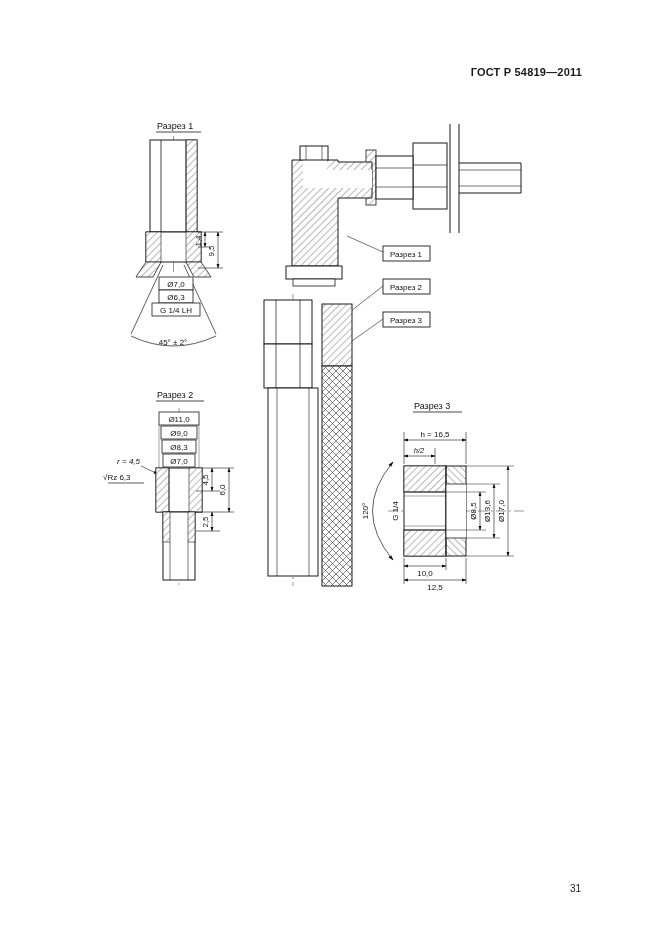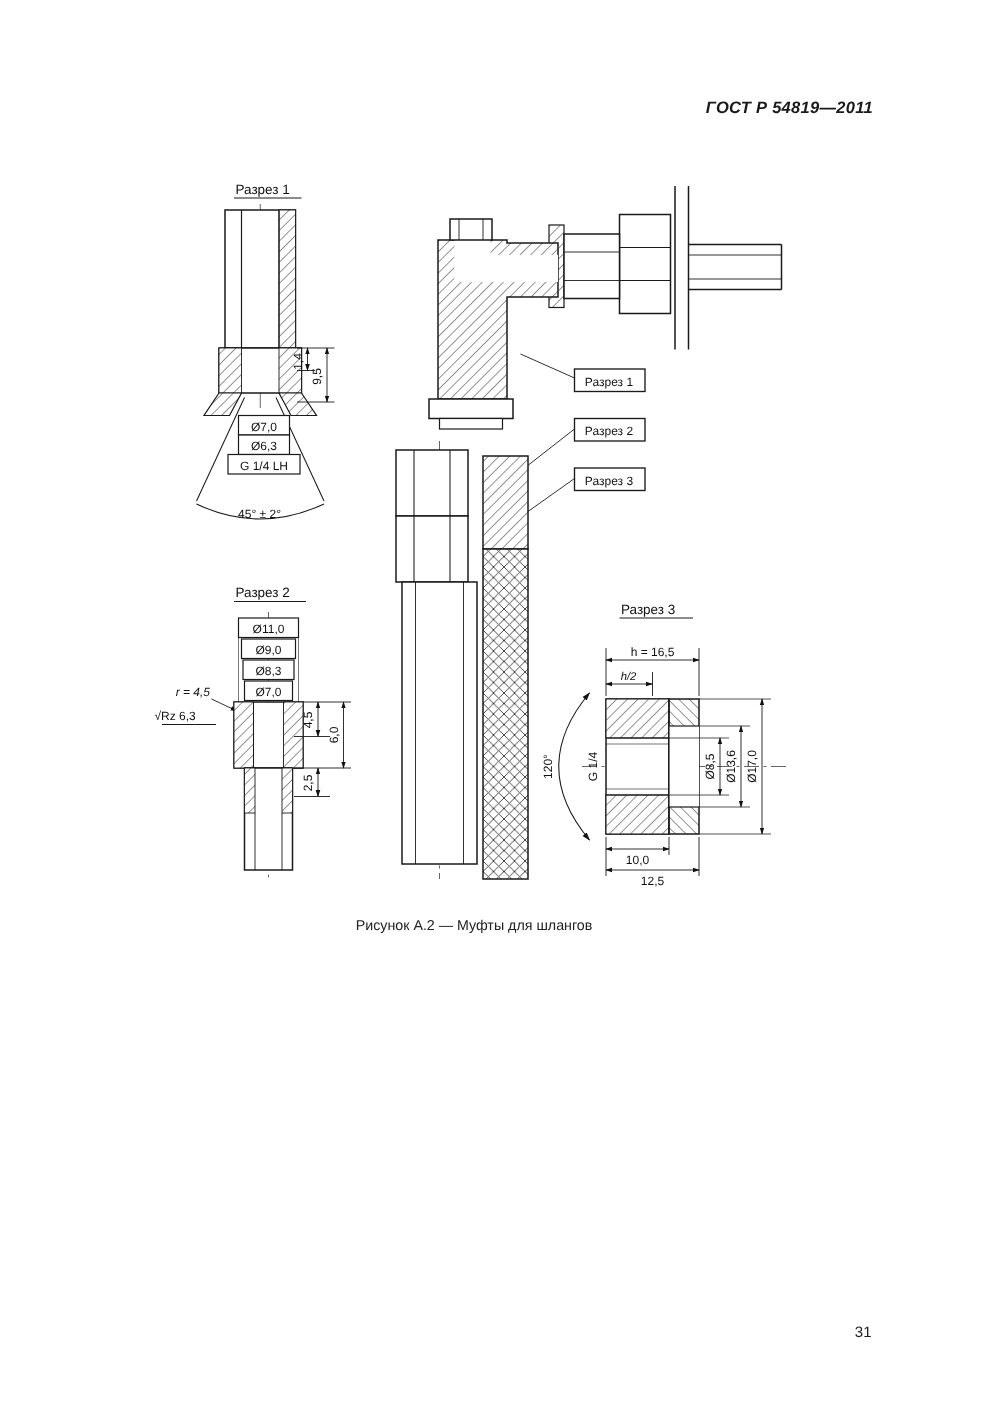--- a/index.html
+++ b/index.html
@@ -3,21 +3,21 @@
 <meta charset="utf-8">
 <style>
   * { margin:0; padding:0; box-sizing:border-box; }
   html,body { background:#ffffff; }
   .page {
     position:relative; width:661px; height:936px; background:#fff;
     font-family:"Liberation Sans", sans-serif; color:#1a1a1a; overflow:hidden; margin:0 auto;
   }
   .header {
     position:absolute; top:66px; right:79px;
-    font-size:11px; font-weight:bold; letter-spacing:.2px;font-style:italic;
+    font-size:11px; font-weight:bold; letter-spacing:.2px;
   }
   .caption {
     position:absolute; top:612px; left:0; width:632px; text-align:center;
     font-size:9.5px; color:#222;
   }
   .pagenum {
     position:absolute; top:883px; right:80px; font-size:10px; color:#222;
   }
   svg.drawing { position:absolute; left:0; top:0; }
   svg text { font-family:"Liberation Sans", sans-serif; fill:#111; }
@@ -250,16 +250,15 @@
         <line x1="446" y1="558" x2="446" y2="570"></line>
         <line x1="466" y1="558" x2="466" y2="584"></line>
         <line x1="404" y1="566" x2="446" y2="566" marker-start="url(#ar)" marker-end="url(#ar)"></line>
         <text x="425" y="576" font-size="8" text-anchor="middle" stroke="none" fill="#111">10,0</text>
         <line x1="404" y1="580" x2="466" y2="580" marker-start="url(#ar)" marker-end="url(#ar)"></line>
         <text x="435" y="590" font-size="8" text-anchor="middle" stroke="none" fill="#111">12,5</text>
       </g>
     </g>
   </svg>
 
-  <div class="caption">Рисунок  А.2 — Муфты для шлангов</div>
   <div class="pagenum">31</div>
 
 </div>
 
 </body></html>

